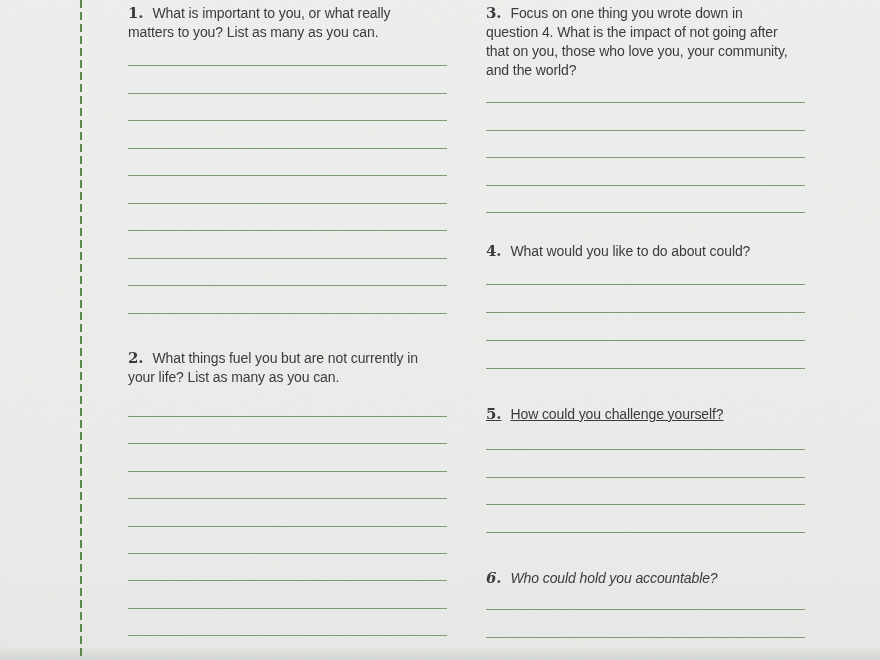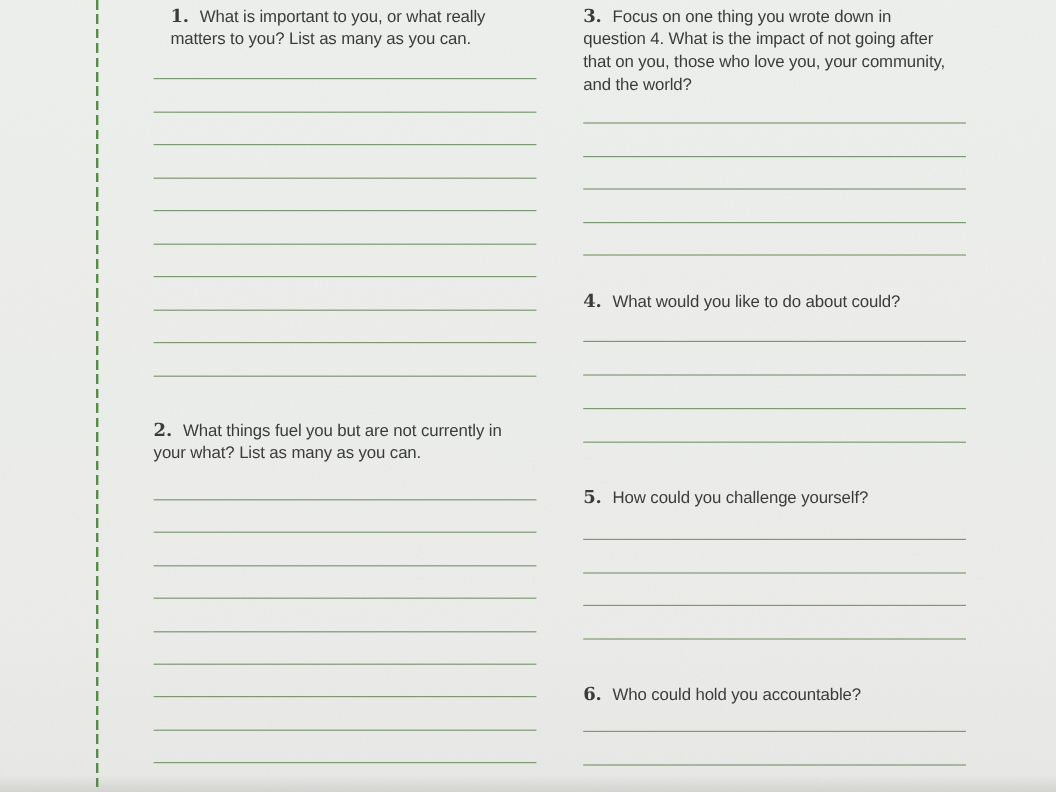--- a/index.html
+++ b/index.html
@@ -51,34 +51,34 @@
   .lines {
     position: absolute;
     width: 319px;
   }
   .rule {
     height: 1px;
     background: #7d9a72;
     margin-bottom: 26.5px;
   }
   
-  .q1 .q-head { left: 128px; top: 4px; margin-left: 14px; }
+  .q1 .q-head { left: 128px; top: 4px; }
   .q1 .lines  { left: 128px; top: 65px; }
   .q2 .q-head { left: 128px; top: 349px; }
   .q2 .lines  { left: 128px; top: 416px; }
   .q2 .rule   { margin-bottom: 26.4px; }
   .q3 .q-head { left: 486px; top: 4px; }
   .q3 .lines  { left: 486px; top: 102px; }
   .q4 .q-head { left: 486px; top: 242px; }
   .q4 .lines  { left: 486px; top: 284px; }
   .q4 .rule   { margin-bottom: 27px; }
-  .q5 .q-head { left: 486px; top: 405px; }
+  .q5 .q-head { left: 486px; top: 405px; text-decoration: underline; }
   .q5 .lines  { left: 486px; top: 449px; }
   .q5 .rule   { margin-bottom: 26.7px; }
-  .q6 .q-head { left: 486px; top: 569px; }
+  .q6 .q-head { left: 486px; top: 569px; font-style: italic; }
   .q6 .lines  { left: 486px; top: 609px; }
   .q6 .rule   { margin-bottom: 27px; }
 </style>
 </head>
 <body>
 
 <div id="page">
 
   <svg class="texture" width="880" height="660" aria-hidden="true">
     <filter id="paperNoise">
@@ -102,21 +102,21 @@
         <div class="rule"></div>
         <div class="rule"></div>
         <div class="rule"></div>
         <div class="rule"></div>
         <div class="rule"></div>
       </div>
   </section>
 
   <section class="question q2">
     <p class="q-head"><span class="q-num">2.</span><span class="q-text">What things fuel you but are not currently in
-your what? List as many as you can.</span></p>
+your life? List as many as you can.</span></p>
     <div class="lines">
         <div class="rule"></div>
         <div class="rule"></div>
         <div class="rule"></div>
         <div class="rule"></div>
         <div class="rule"></div>
         <div class="rule"></div>
         <div class="rule"></div>
         <div class="rule"></div>
         <div class="rule"></div>

